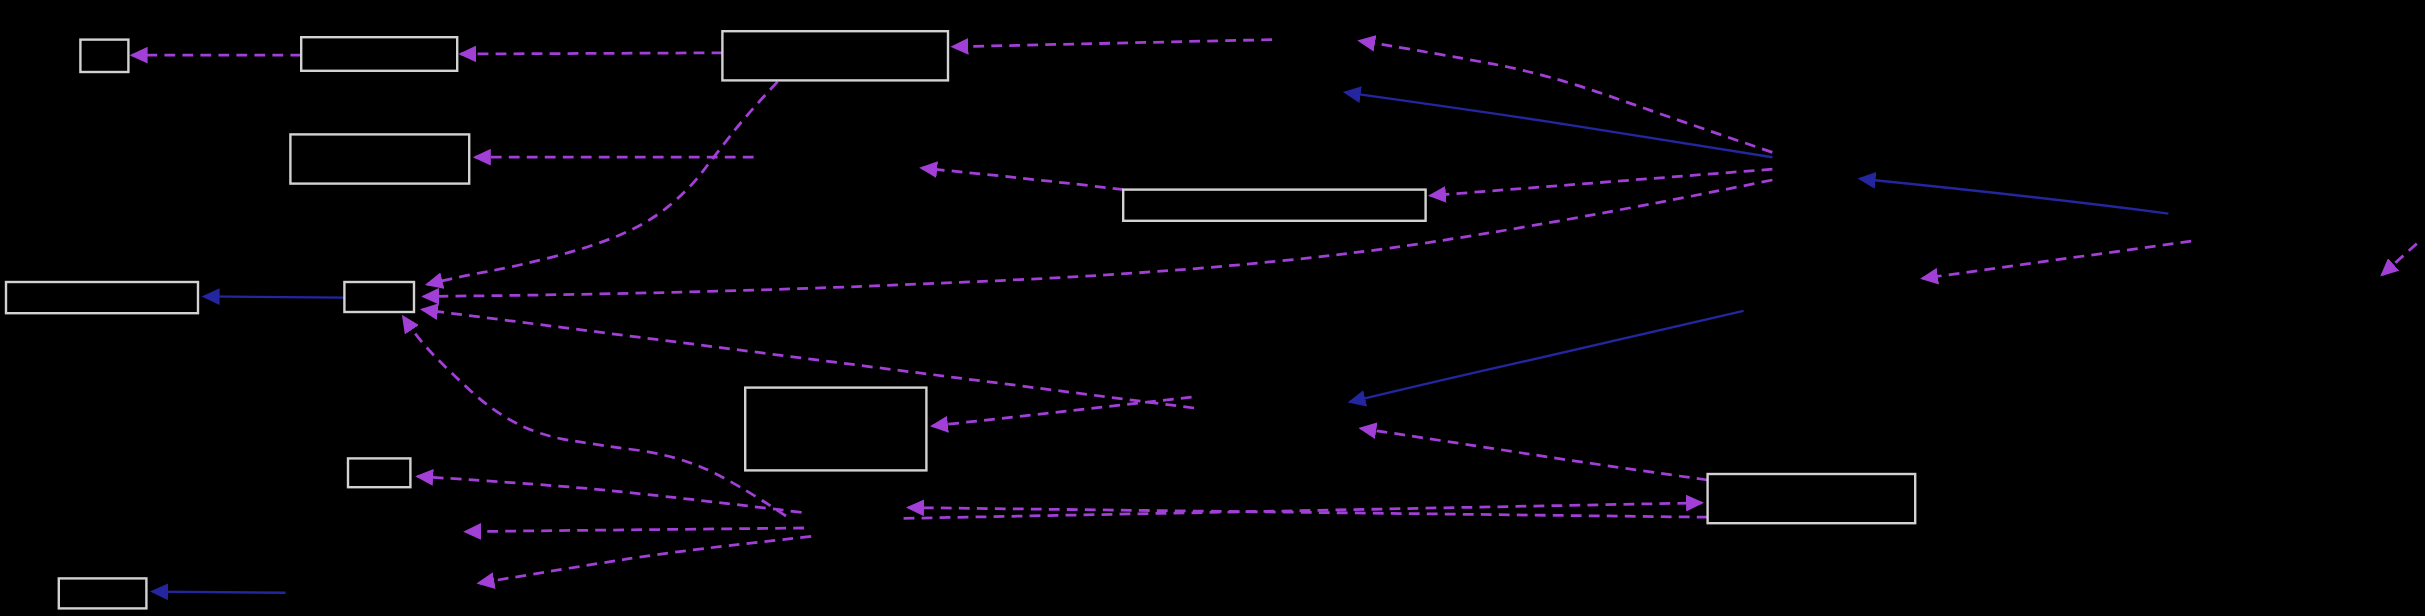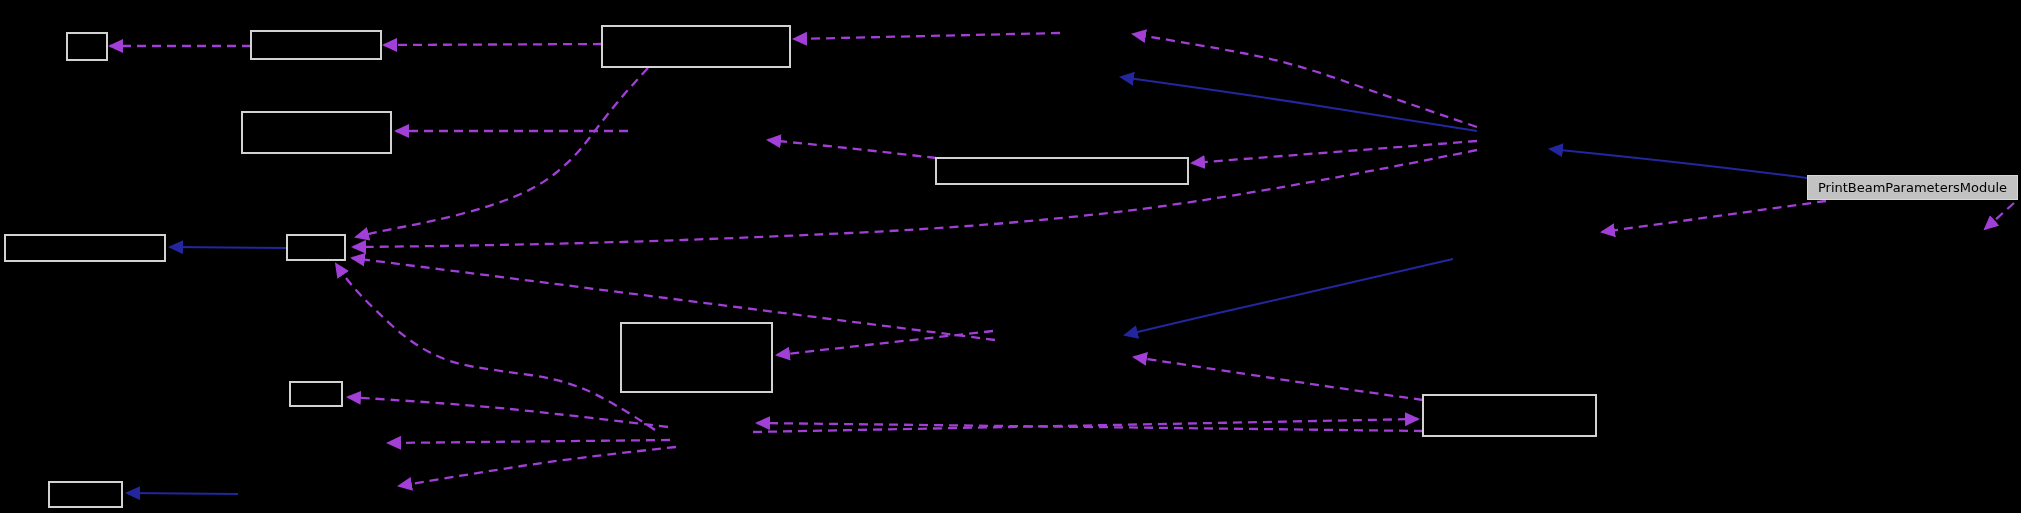--- a/index.html
+++ b/index.html
@@ -92,14 +92,13 @@
         <rect x="936" y="158" width="252" height="26" fill="#000000" stroke="#d2d2d2" class="class-node-rect"></rect>
         <rect x="5" y="235" width="160" height="26" fill="#000000" stroke="#d2d2d2" class="class-node-rect"></rect>
         <rect x="287" y="235" width="58" height="25" fill="#000000" stroke="#d2d2d2" class="class-node-rect"></rect>
         <rect x="621" y="323" width="151" height="69" fill="#000000" stroke="#d2d2d2" class="class-node-rect"></rect>
         <rect x="290" y="382" width="52" height="24" fill="#000000" stroke="#d2d2d2" class="class-node-rect"></rect>
         <rect x="1423" y="395" width="173" height="41" fill="#000000" stroke="#d2d2d2" class="class-node-rect"></rect>
         <rect x="49" y="482" width="73" height="25" fill="#000000" stroke="#d2d2d2" class="class-node-rect"></rect>
       </g>
   </svg>
 
-  <div id="current-node" style="left: 1807px; top: 175px; width: 211px; height: 25px; background: rgb(194, 194, 194); border: 1px solid rgb(216, 216, 216); color: rgb(0, 0, 0);">PrintBeamParametersModule</div>
 </div>
 
 </body></html>

